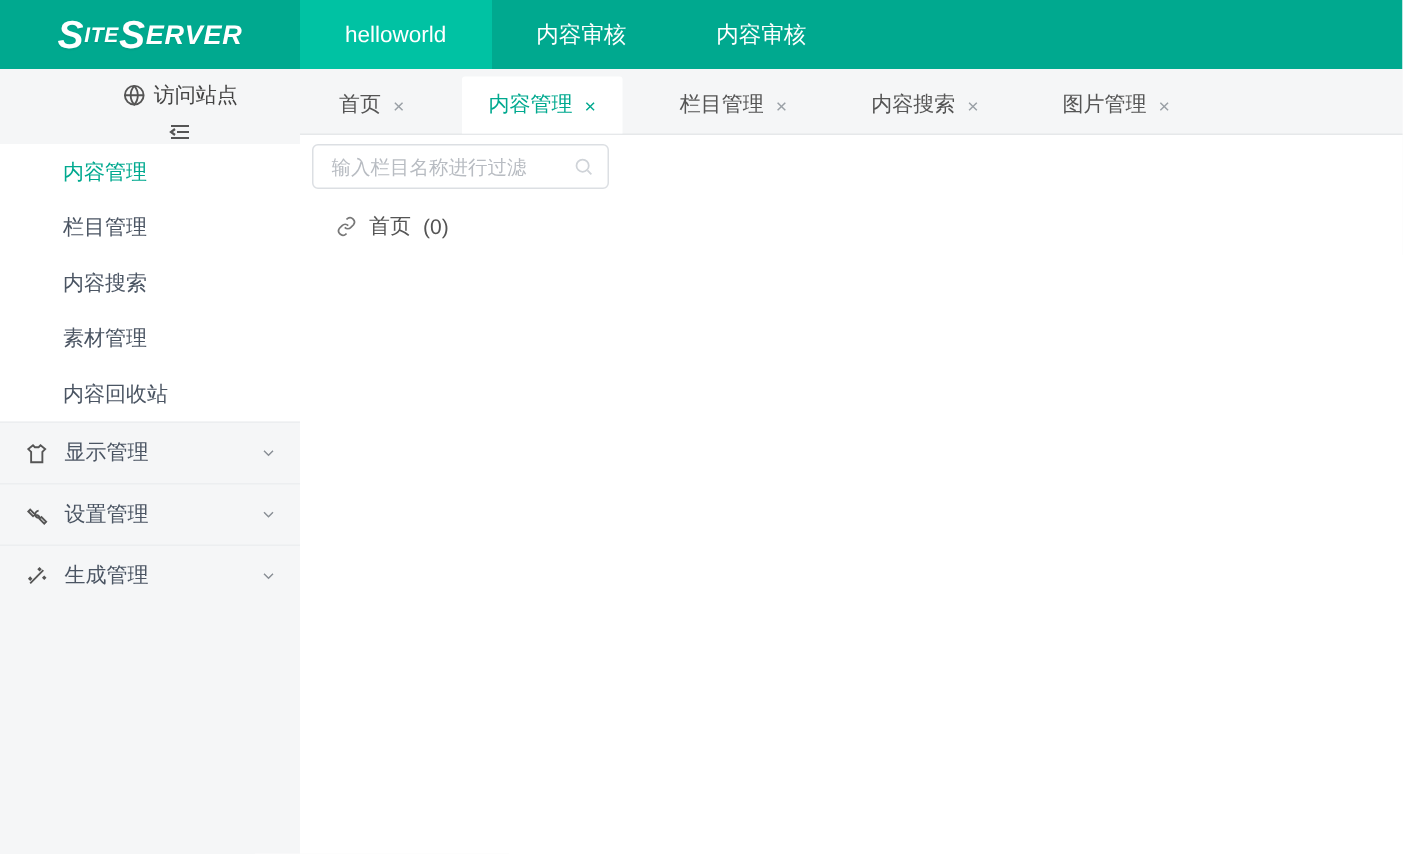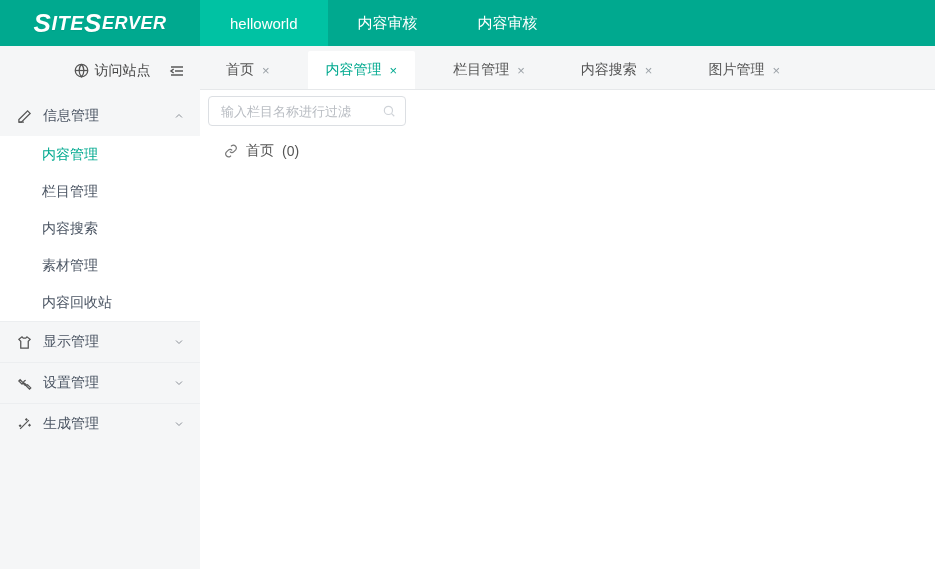--- a/index.html
+++ b/index.html
@@ -50,20 +50,21 @@
     left: 0;
     width: 200px;
     height: 50px;
     background: #f5f6f7;
     display: flex;
     align-items: center;
     justify-content: space-between;
     padding: 0 15px 0 55px;
     color: #444;
     border-bottom: 1px solid #f5f6f7;
+    flex-direction: column;
   }
   .visit-wrap { display:flex; align-items:center; gap:6px; justify-content:center; flex:1; }
   .menu-collapse-icon { cursor: pointer; }
   
   .sidebar {
     position: absolute;
     left: 0;
     top: 96px;
     bottom: 0;
     width: 200px;
@@ -187,21 +188,21 @@
   
   .ic { display:inline-flex; }
   .ic svg { display:block; }
 </style>
 </head>
 <body>
 
 <div class="topbar">
   <div class="logo">
     <span class="big">S</span>
-      <span style="font-size:20px;">ITE</span>
+      <span style="font-size:14px;">ITE</span>
       <span class="big">S</span>
       <span style="font-size:18px;">ERVER</span>
   </div>
   <div class="topnav">
     <div class="topnav-item active">helloworld</div>
     <div class="topnav-item">内容审核</div>
     <div class="topnav-item">内容审核</div>
   </div>
 </div>
 
@@ -222,34 +223,20 @@
       <line x1="9" y1="10" x2="21" y2="10"></line>
       <line x1="3" y1="16" x2="21" y2="16"></line>
       <polyline points="7,7 3,10 7,13"></polyline>
     </svg>
   </span>
 </div>
 
 <div class="sidebar">
 
   <div class="side-group">
-    <div class="side-group-head">
-      <span class="icon-slot ic">
-        <svg width="15" height="15" viewBox="0 0 24 24" fill="none" stroke="#555" stroke-width="2">
-          <path d="M17 3l4 4L7 21H3v-4L17 3z"></path>
-          <path d="M3 21h8"></path>
-        </svg>
-      </span>
-      <span class="label">信息管理</span>
-      <span class="ic chev up">
-        <svg width="12" height="12" viewBox="0 0 24 24" fill="none" stroke="#8a8f96" stroke-width="2">
-            <polyline points="6 9 12 15 18 9"></polyline>
-          </svg>
-      </span>
-    </div>
     <div class="side-children">
       <div class="side-child active">内容管理</div>
       <div class="side-child">栏目管理</div>
       <div class="side-child">内容搜索</div>
       <div class="side-child">素材管理</div>
       <div class="side-child">内容回收站</div>
     </div>
   </div>
 
   <div class="side-group">

